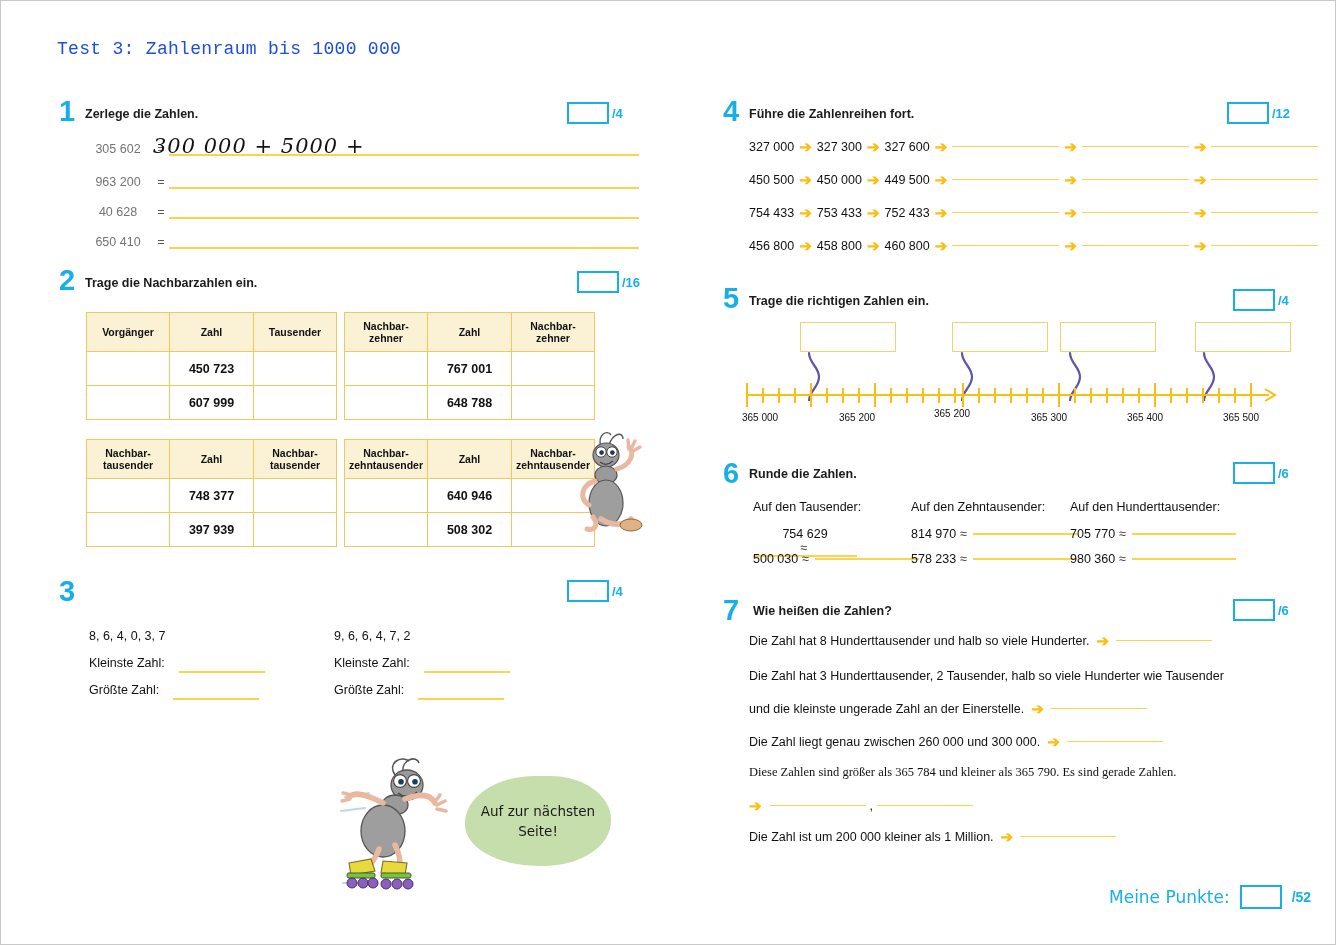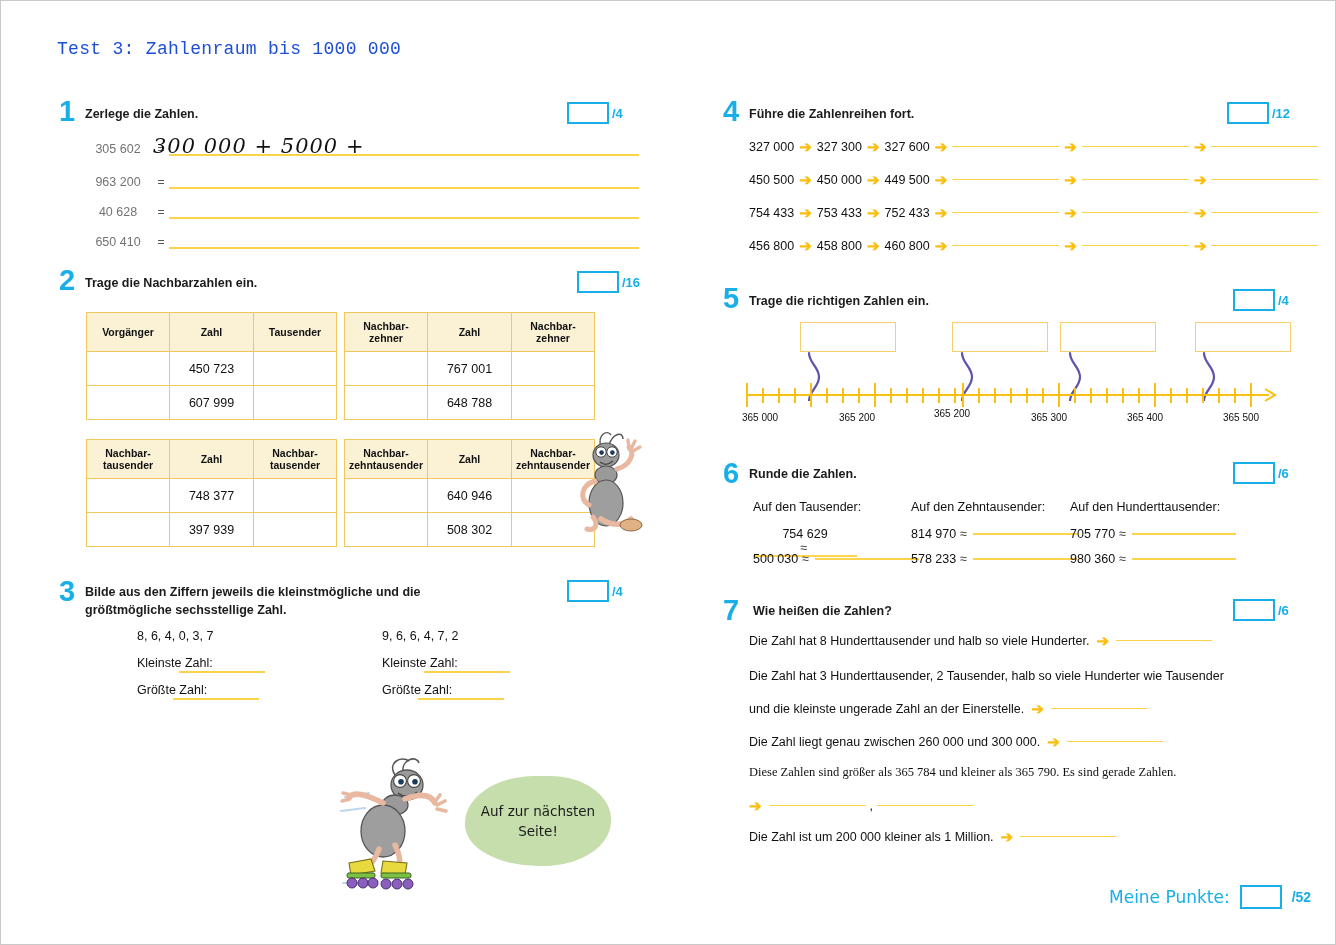--- a/index.html
+++ b/index.html
@@ -18,26 +18,26 @@
 
   
   .ex1row{position:absolute;display:flex;align-items:flex-end;}
   .ex1lbl{width:70px;text-align:center;font-size:12.5px;color:#737373;}
   .ex1eq{width:16px;text-align:center;font-size:12px;color:#555;}
   .ex1line{height:1.6px;background:#FCD34A;}
   .hand{position:absolute;left:152px;top:133px;font-family:"DejaVu Serif",serif;font-style:italic;font-size:21px;color:#111;letter-spacing:1px;white-space:nowrap;}
 
   
   .tbl{position:absolute;border-collapse:collapse;table-layout:fixed;}
-  .tbl td{border:1px solid #F2C75C;font-size:11.5px;text-align:center;color:#111;height:31px;}
+  .tbl td{border:1px solid #F2C75C;font-size:11.5px;text-align:center;color:#111;height:31px;font-weight:bold;}
   .tbl td.h{background:#FBF2D6;font-weight:bold;font-size:10.5px;line-height:1.15;height:36px;}
   .tbl td.v{font-size:12.5px;}
 
   
-  .smalltxt{position:absolute;font-size:12.5px;color:#111;margin-left:48px;}
+  .smalltxt{position:absolute;font-size:12.5px;color:#111;}
   .u-line{position:absolute;height:1.6px;background:#FCD34A;}
 
   
   .arrow{display:inline-block;color:#FBBF11;font-weight:bold;font-size:15px;line-height:1;}
   .r4{position:absolute;display:flex;align-items:center;}
   .r4 .v{font-size:12.5px;color:#111;white-space:nowrap;}
   .r4 .a{margin:0 5px;}
   .r4 .bl{height:1.6px;background:#FCD34A;}
 
   
@@ -209,21 +209,20 @@
     <ellipse cx="33" cy="78" rx="17" ry="23" fill="#9e9e9e" stroke="#555" stroke-width="1.2"></ellipse>
     <path d="M44 44 C58 40,62 28,56 22" stroke="#e8b9a0" stroke-width="5" fill="none" stroke-linecap="round"></path>
     <path d="M56 24 l-1 -9 M58 24 l4 -8 M60 26 l7 -4" stroke="#e8b9a0" stroke-width="3.4" fill="none" stroke-linecap="round"></path>
     <path d="M22 56 C8 60,6 74,16 80" stroke="#e8b9a0" stroke-width="5" fill="none" stroke-linecap="round"></path>
     <path d="M28 94 C40 102,52 100,58 94" stroke="#e8b9a0" stroke-width="5.5" fill="none" stroke-linecap="round"></path>
     <ellipse cx="58" cy="100" rx="11" ry="6" fill="#e0b183" stroke="#8a6a45" stroke-width="1"></ellipse>
     <path d="M20 92 C26 100,22 106,14 104" stroke="#e8b9a0" stroke-width="5" fill="none" stroke-linecap="round"></path>
   </svg>
 
   <div class="exnum" style="left:58px;top:576px;">3</div>
-  <div class="exttl" style="left:84px;top:582px;width:400px;">Bilde aus den Ziffern jeweils die kleinstmögliche und die größtmögliche sechsstellige Zahl.</div>
   <div class="score" style="left:566px;top:579px;">
     <div class="box"></div>
     <div class="den">/4</div>
   </div>
 
   <div class="smalltxt" style="left:88px;top:628px;">8, 6, 4, 0, 3, 7</div>
   <div class="smalltxt" style="left:88px;top:655px;">Kleinste Zahl:</div>
   <div class="u-line" style="left:178px;top:670px;width:86px;"></div>
   <div class="smalltxt" style="left:88px;top:682px;">Größte Zahl:</div>
   <div class="u-line" style="left:172px;top:697px;width:86px;"></div>

